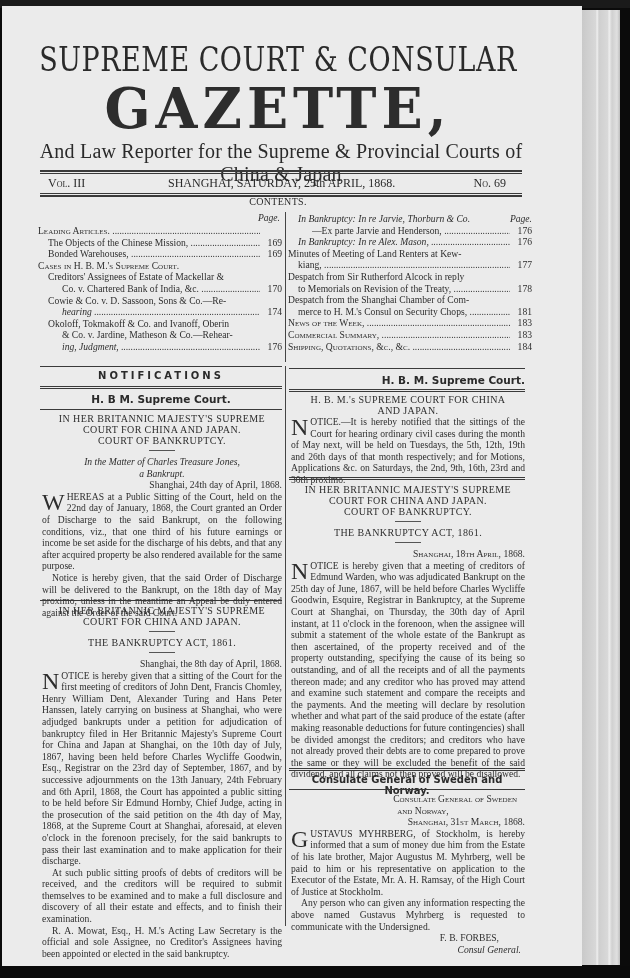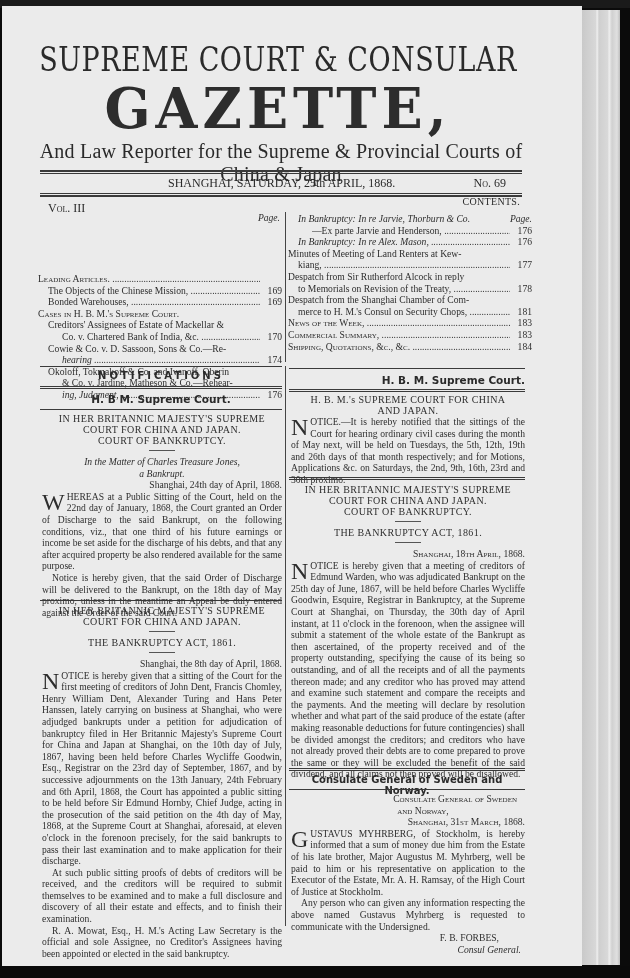--- a/index.html
+++ b/index.html
@@ -30,32 +30,32 @@
   .subtitle {
     position: absolute; left: 36px; top: 140px; width: 490px; text-align: center;
     font-family: "Liberation Serif", serif; font-size: 20px; color: #2a2a2a; letter-spacing: 0.2px;
   }
   .rule { position: absolute; background: #3a3a3a; height: 1px; }
   .rule.thick { height: 2px; }
   .dateline {
     position: absolute; left: 42px; top: 176px; width: 472px;
     font-family: "Liberation Serif", serif; font-size: 12px; color: #2a2a2a;
   }
-  .dateline .vol { position: absolute; left: 6px; margin-top: 25px; }
+  .dateline .vol { position: absolute; left: 6px; }
   .dateline .date { position: absolute; left: 126px; }
   .dateline .num { position: absolute; right: 8px; }
   .sc { font-variant: small-caps; }
 
   .contents-title {
-    position: absolute; left: 36px; top: 196px; width: 484px; text-align: right;
+    position: absolute; left: 36px; top: 196px; width: 484px; text-align: center;
     font-family: "Liberation Serif", serif; font-size: 10px; letter-spacing: 0.3px;
   }
 
   .col { position: absolute; font-family: "Liberation Serif", serif; font-size: 9.6px; line-height: 11.6px; color: #2e2e2e; }
-  .toc-left { left: 38px; top: 213px; width: 244px; margin-top: 48px; }
+  .toc-left { left: 38px; top: 213px; width: 244px; }
   .toc-right { left: 288px; top: 206px; width: 244px; }
   .toc-row { display: flex; align-items: flex-end; }
   .toc-row .t { flex: 1; overflow: hidden; white-space: nowrap; }
   .toc-row .p { width: 22px; text-align: right; }
   .ind1 { padding-left: 10px; align-items: center; }
   .ind2 { padding-left: 24px; }
   .dots::after { content: " ......................................................................................."; }
   .it { font-style: italic; }
 
   .vdiv { position: absolute; width: 1px; background: #444; }

